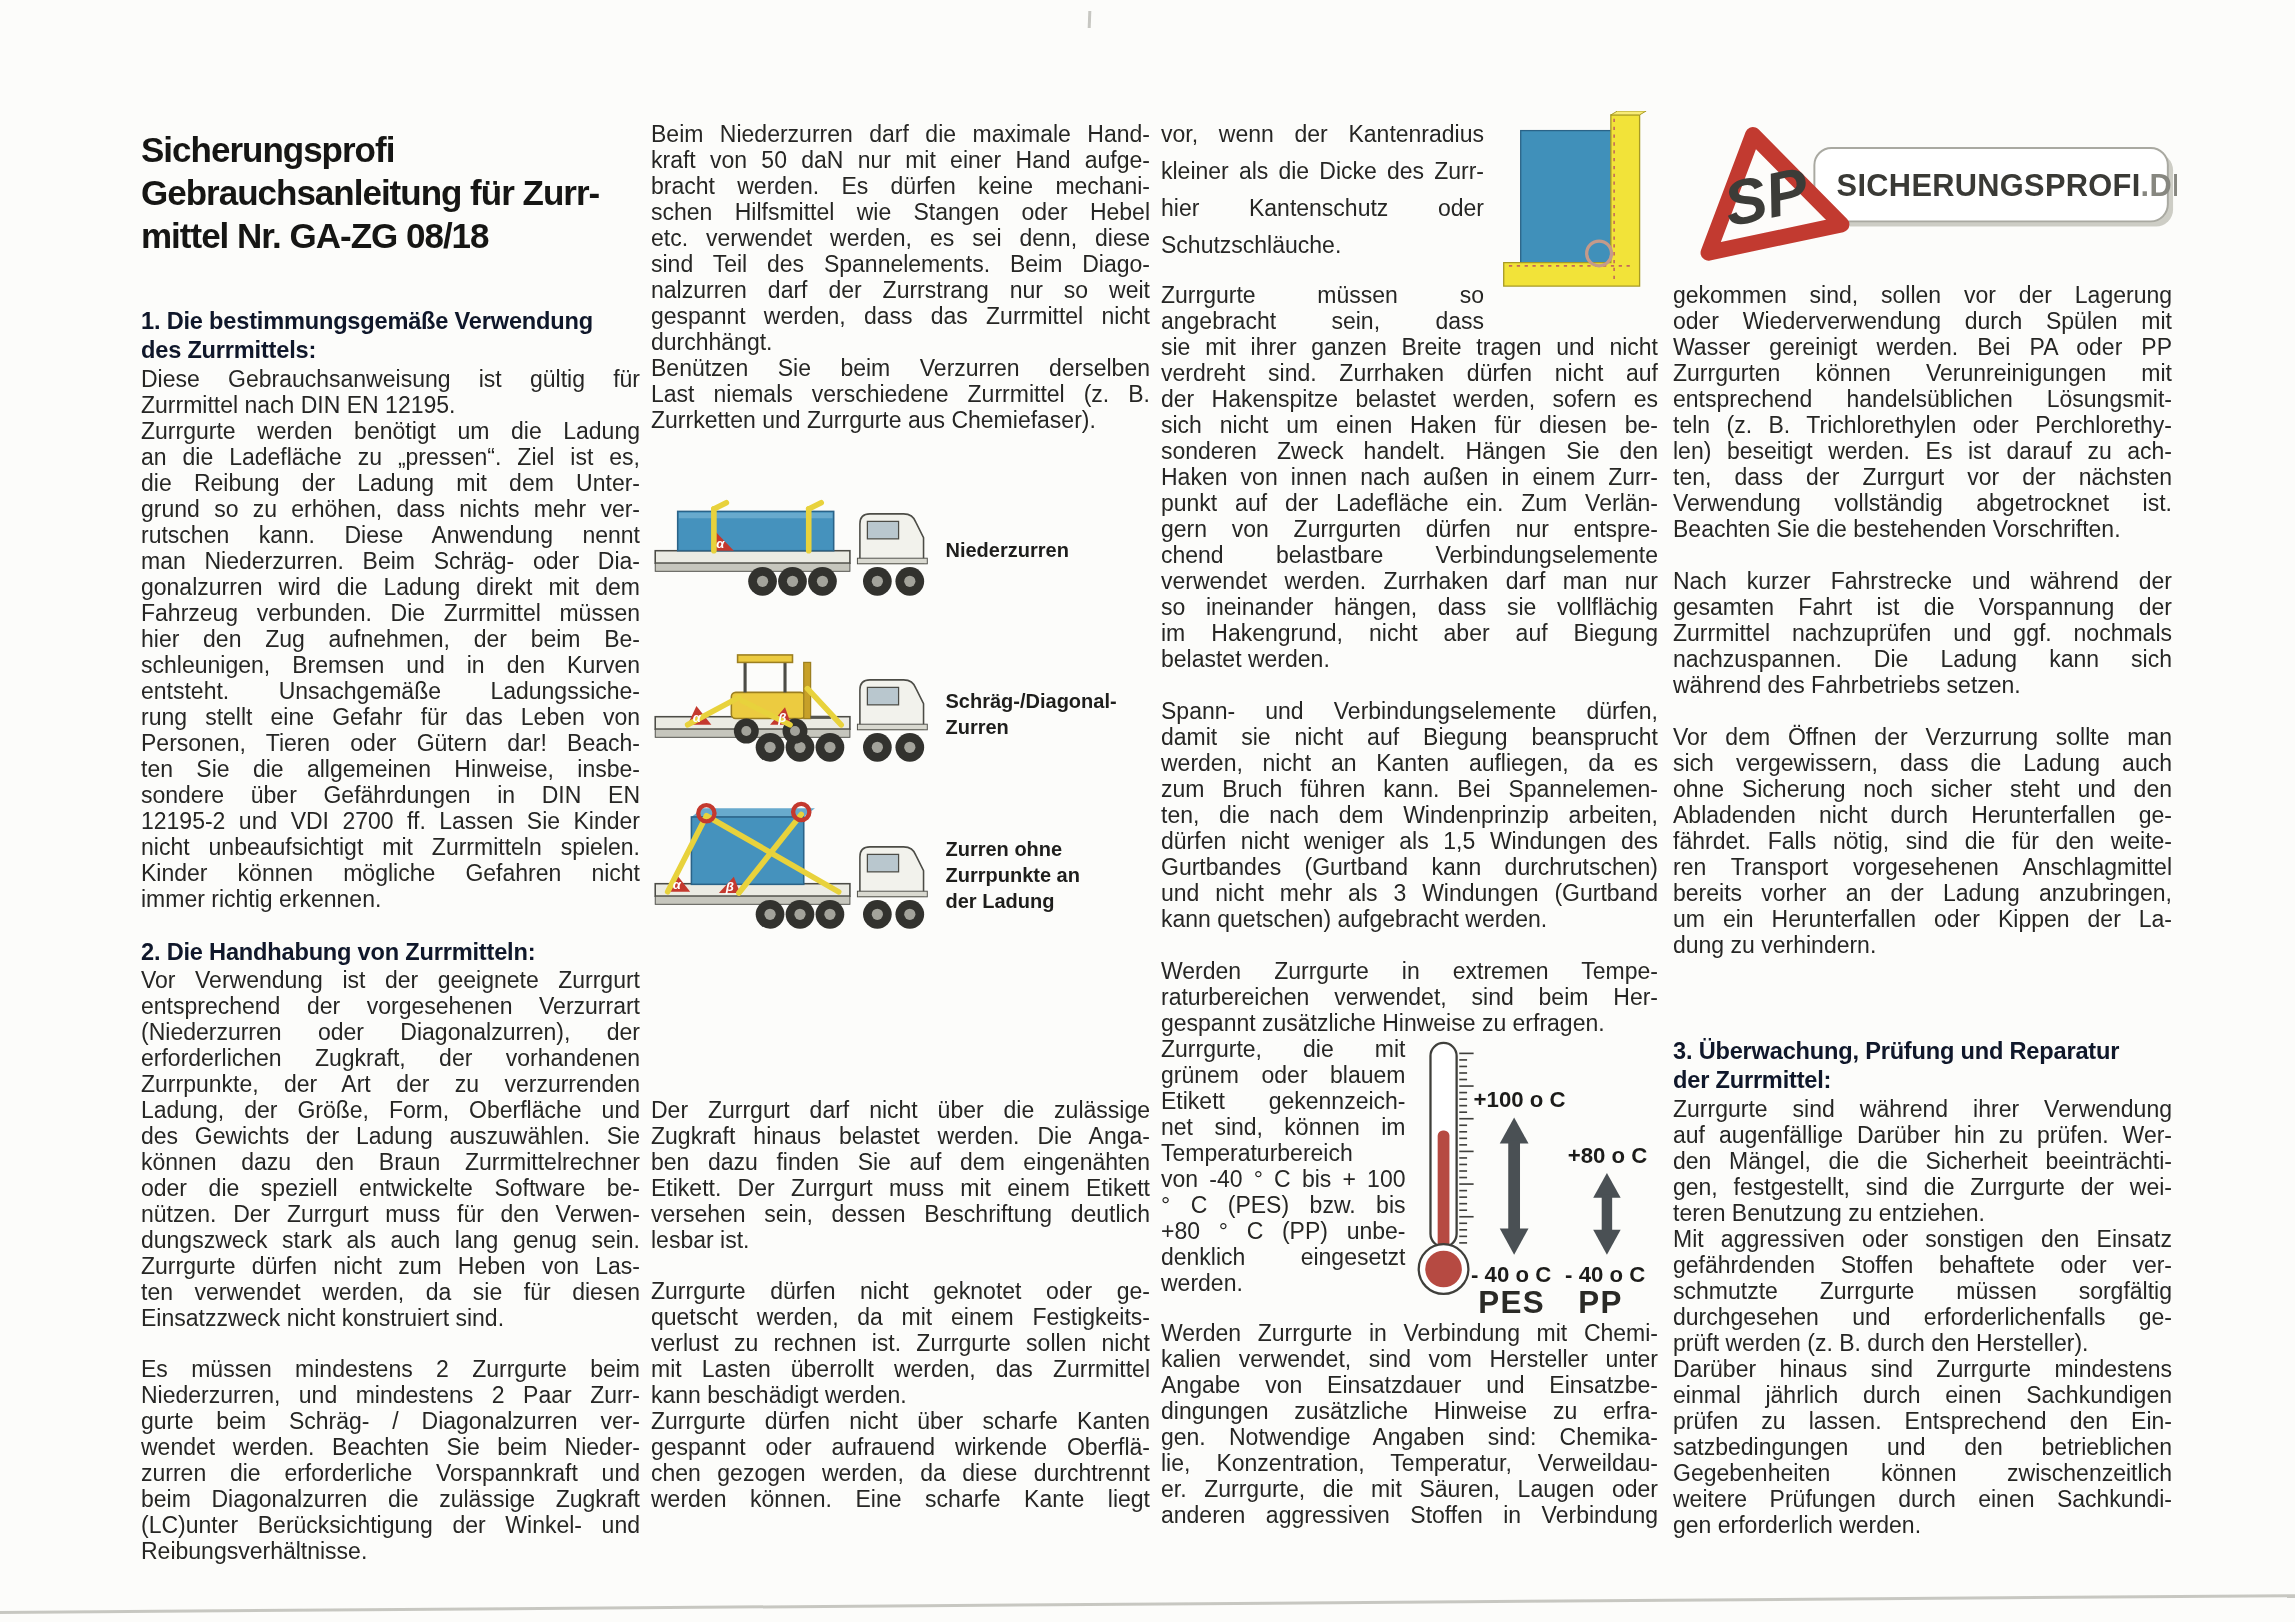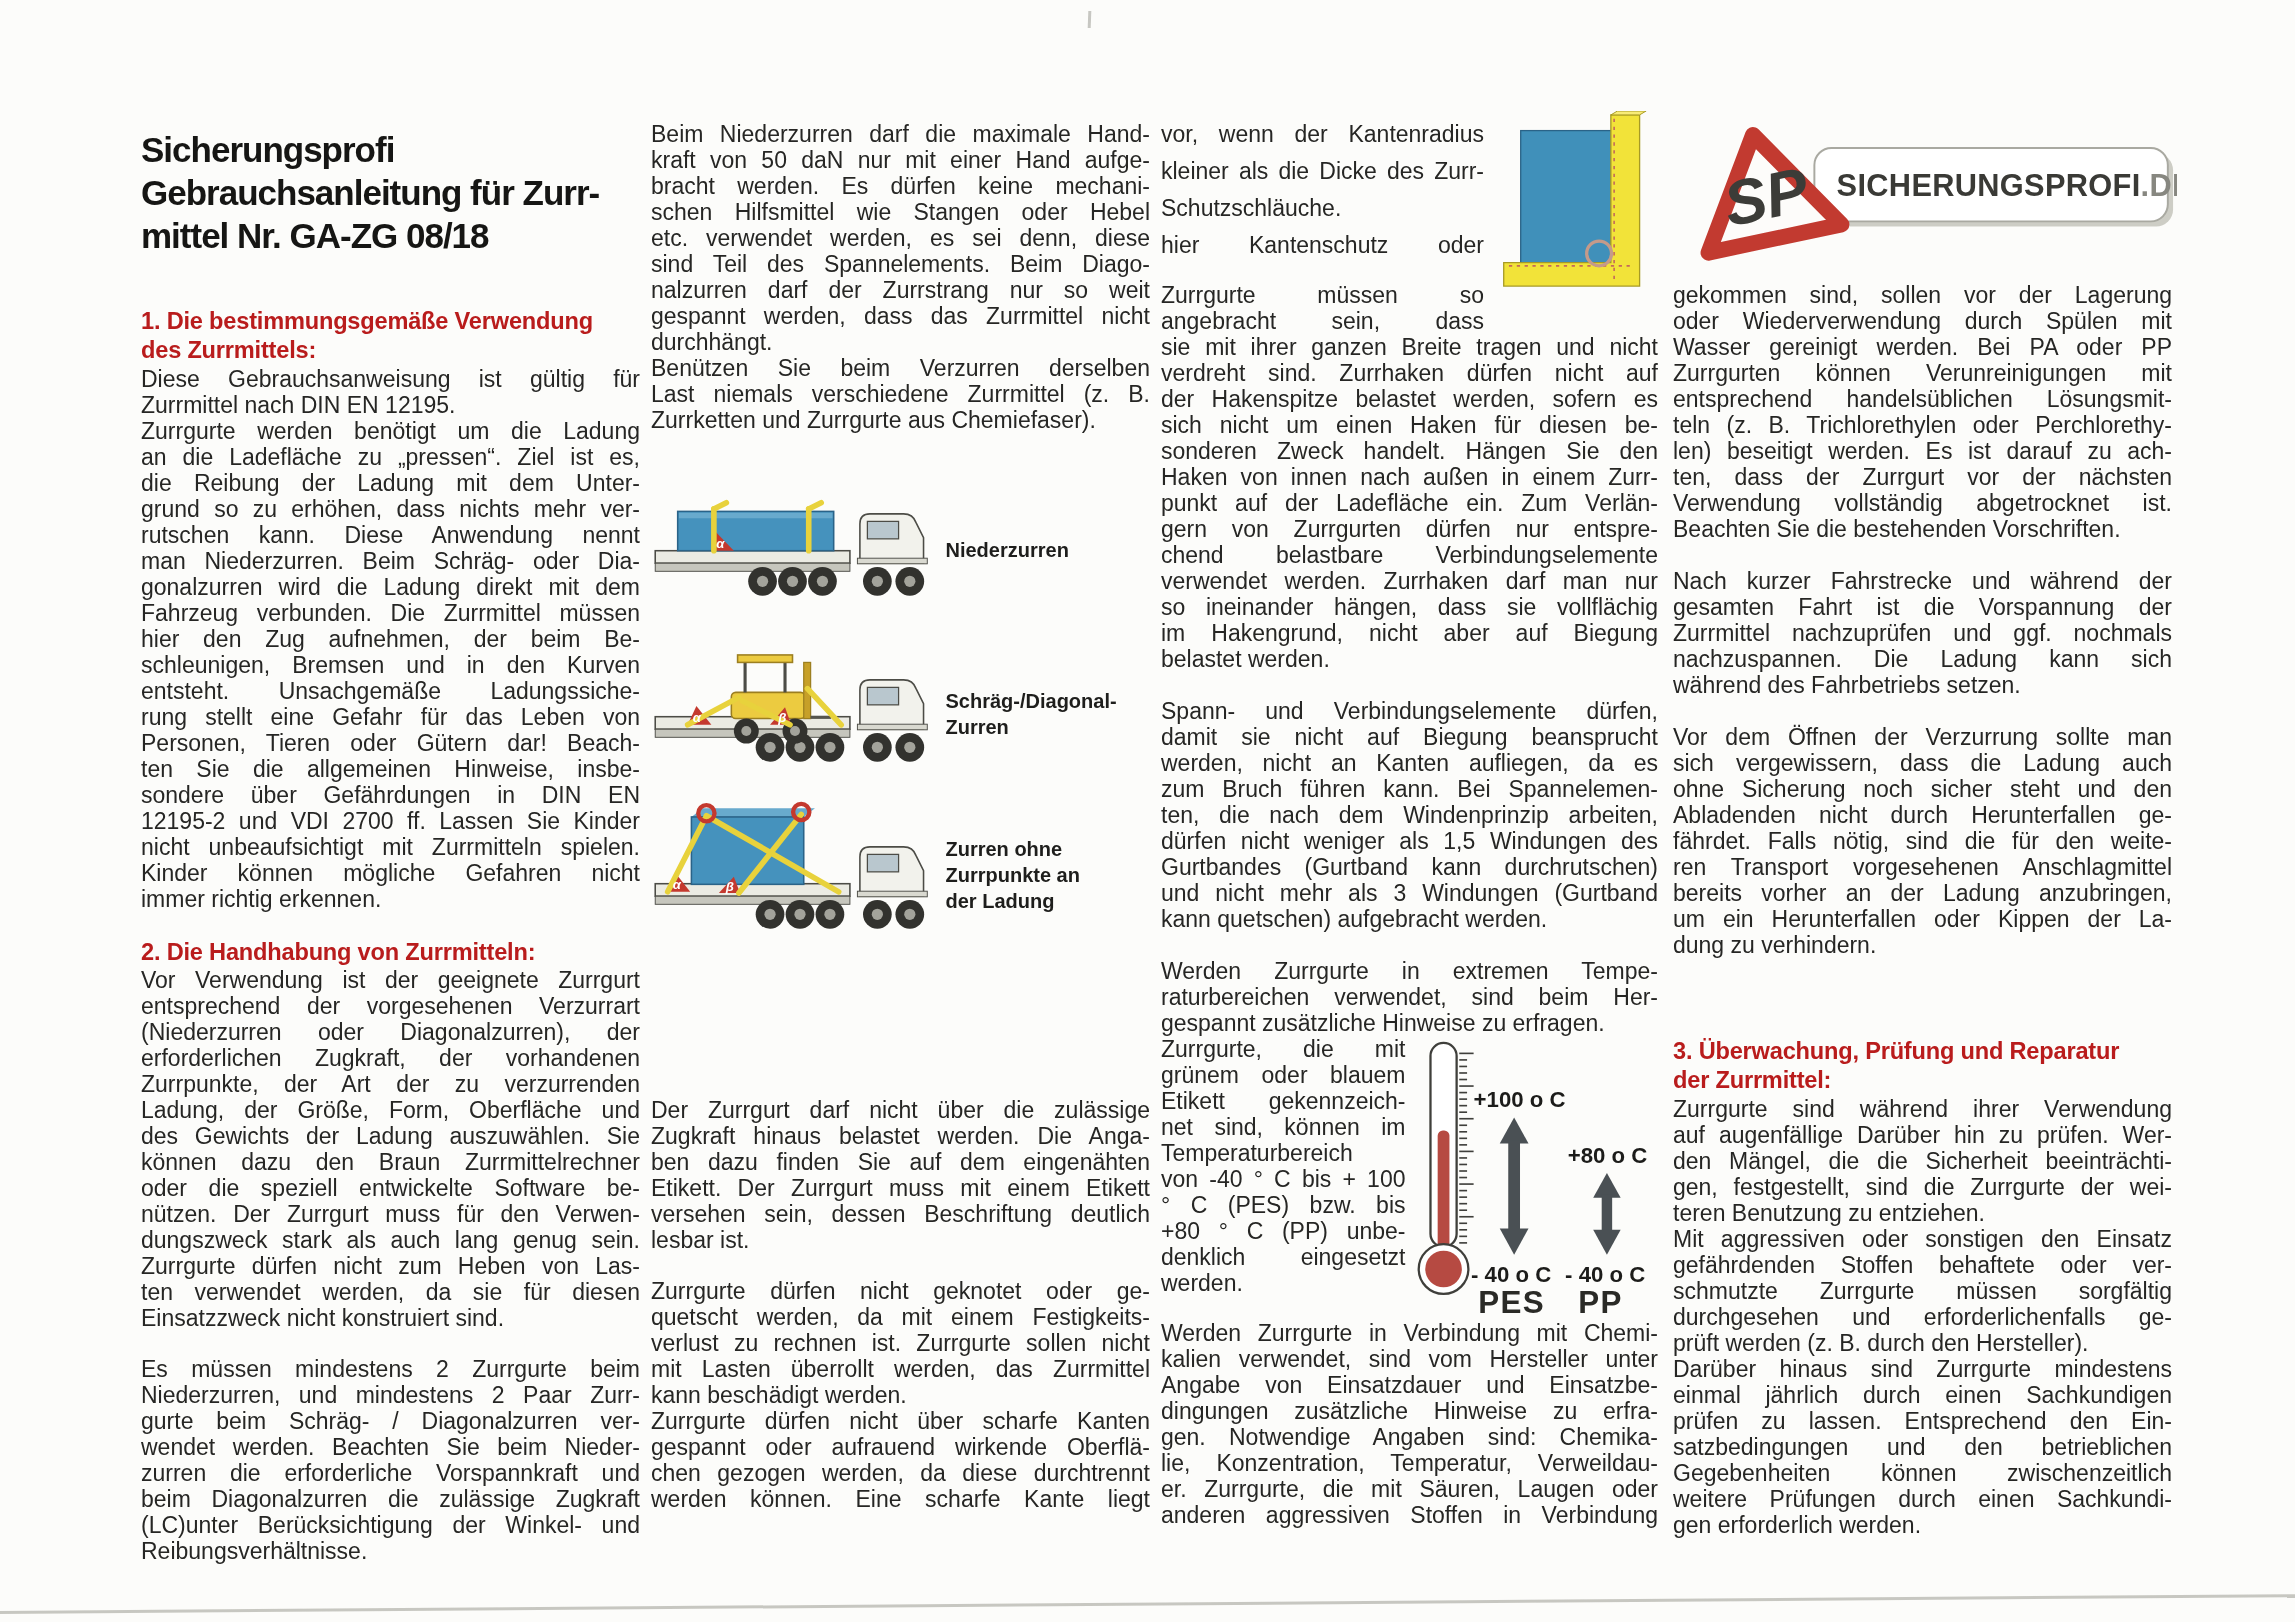--- a/index.html
+++ b/index.html
@@ -8,21 +8,21 @@
     background:#fcfcfa; color:#262624;
     font-family:"Liberation Sans","DejaVu Sans",sans-serif;
   }
   .col { position:absolute; }
   #col1 { left:141px;  top:128px; width:499px; }
   #col2 { left:651px;  top:121px; width:499px; }
   #col3 { left:1161px; top:111px; width:497px; }
   #col4 { left:1673px; top:110px; width:499px; }
 
   .doc-title { font-size:35px; font-weight:bold; line-height:43px; letter-spacing:-1px; color:#161614; }
-  .heading   { font-size:23.6px; font-weight:bold; line-height:29.4px; letter-spacing:-0.2px; color:#b91c1c; }
+  .heading   { font-size:23.6px; font-weight:bold; line-height:29.4px; letter-spacing:-0.2px; color:#0f172a; }
   .body-block{ font-size:23px; line-height:26px; }
   .lh-lg .tline { line-height:37px; }
 
   .tline { text-align:justify; text-align-last:justify; white-space:normal; }
   .tline.last { text-align-last:left; }
   .cont .tline.last { text-align-last:justify; }
   .left-block .tline { text-align:left; text-align-last:left; }
 
   
   .c1-h1 { margin-top:50px; }
@@ -353,22 +353,22 @@
         <polygon class="cp-yellow" points="168,6 212,6 212,268 4,268 4,232 168,232"></polygon>
         <polygon fill="#f8ec77" stroke="#a79a24" stroke-width="1.5" points="168,6 212,6 222,0 178,0"></polygon>
         <line class="cp-dash" x1="173" y1="12" x2="173" y2="262"></line>
         <line class="cp-dash" x1="12" y1="237" x2="200" y2="237"></line>
         <circle class="cp-ring" cx="150" cy="218" r="19"></circle>
       </svg>
     </div>
     <div class="body-block lh-lg c3-p1 cont">
         <div class="tline">vor, wenn der Kantenradius</div>
         <div class="tline">kleiner als die Dicke des Zurr-</div>
+        <div class="tline">hier Kantenschutz oder</div>
         <div class="tline last">Schutzschläuche.</div>
-        <div class="tline">hier Kantenschutz oder</div>
       </div>
     <div class="body-block c3-p2">
         <div class="tline">Zurrgurte müssen so angebracht sein, dass</div>
         <div class="tline">sie mit ihrer ganzen Breite tragen und nicht</div>
         <div class="tline">verdreht sind. Zurrhaken dürfen nicht auf</div>
         <div class="tline">der Hakenspitze belastet werden, sofern es</div>
         <div class="tline">sich nicht um einen Haken für diesen be-</div>
         <div class="tline">sonderen Zweck handelt. Hängen Sie den</div>
         <div class="tline">Haken von innen nach außen in einem Zurr-</div>
         <div class="tline">punkt auf der Ladefläche ein. Zum Verlän-</div>

